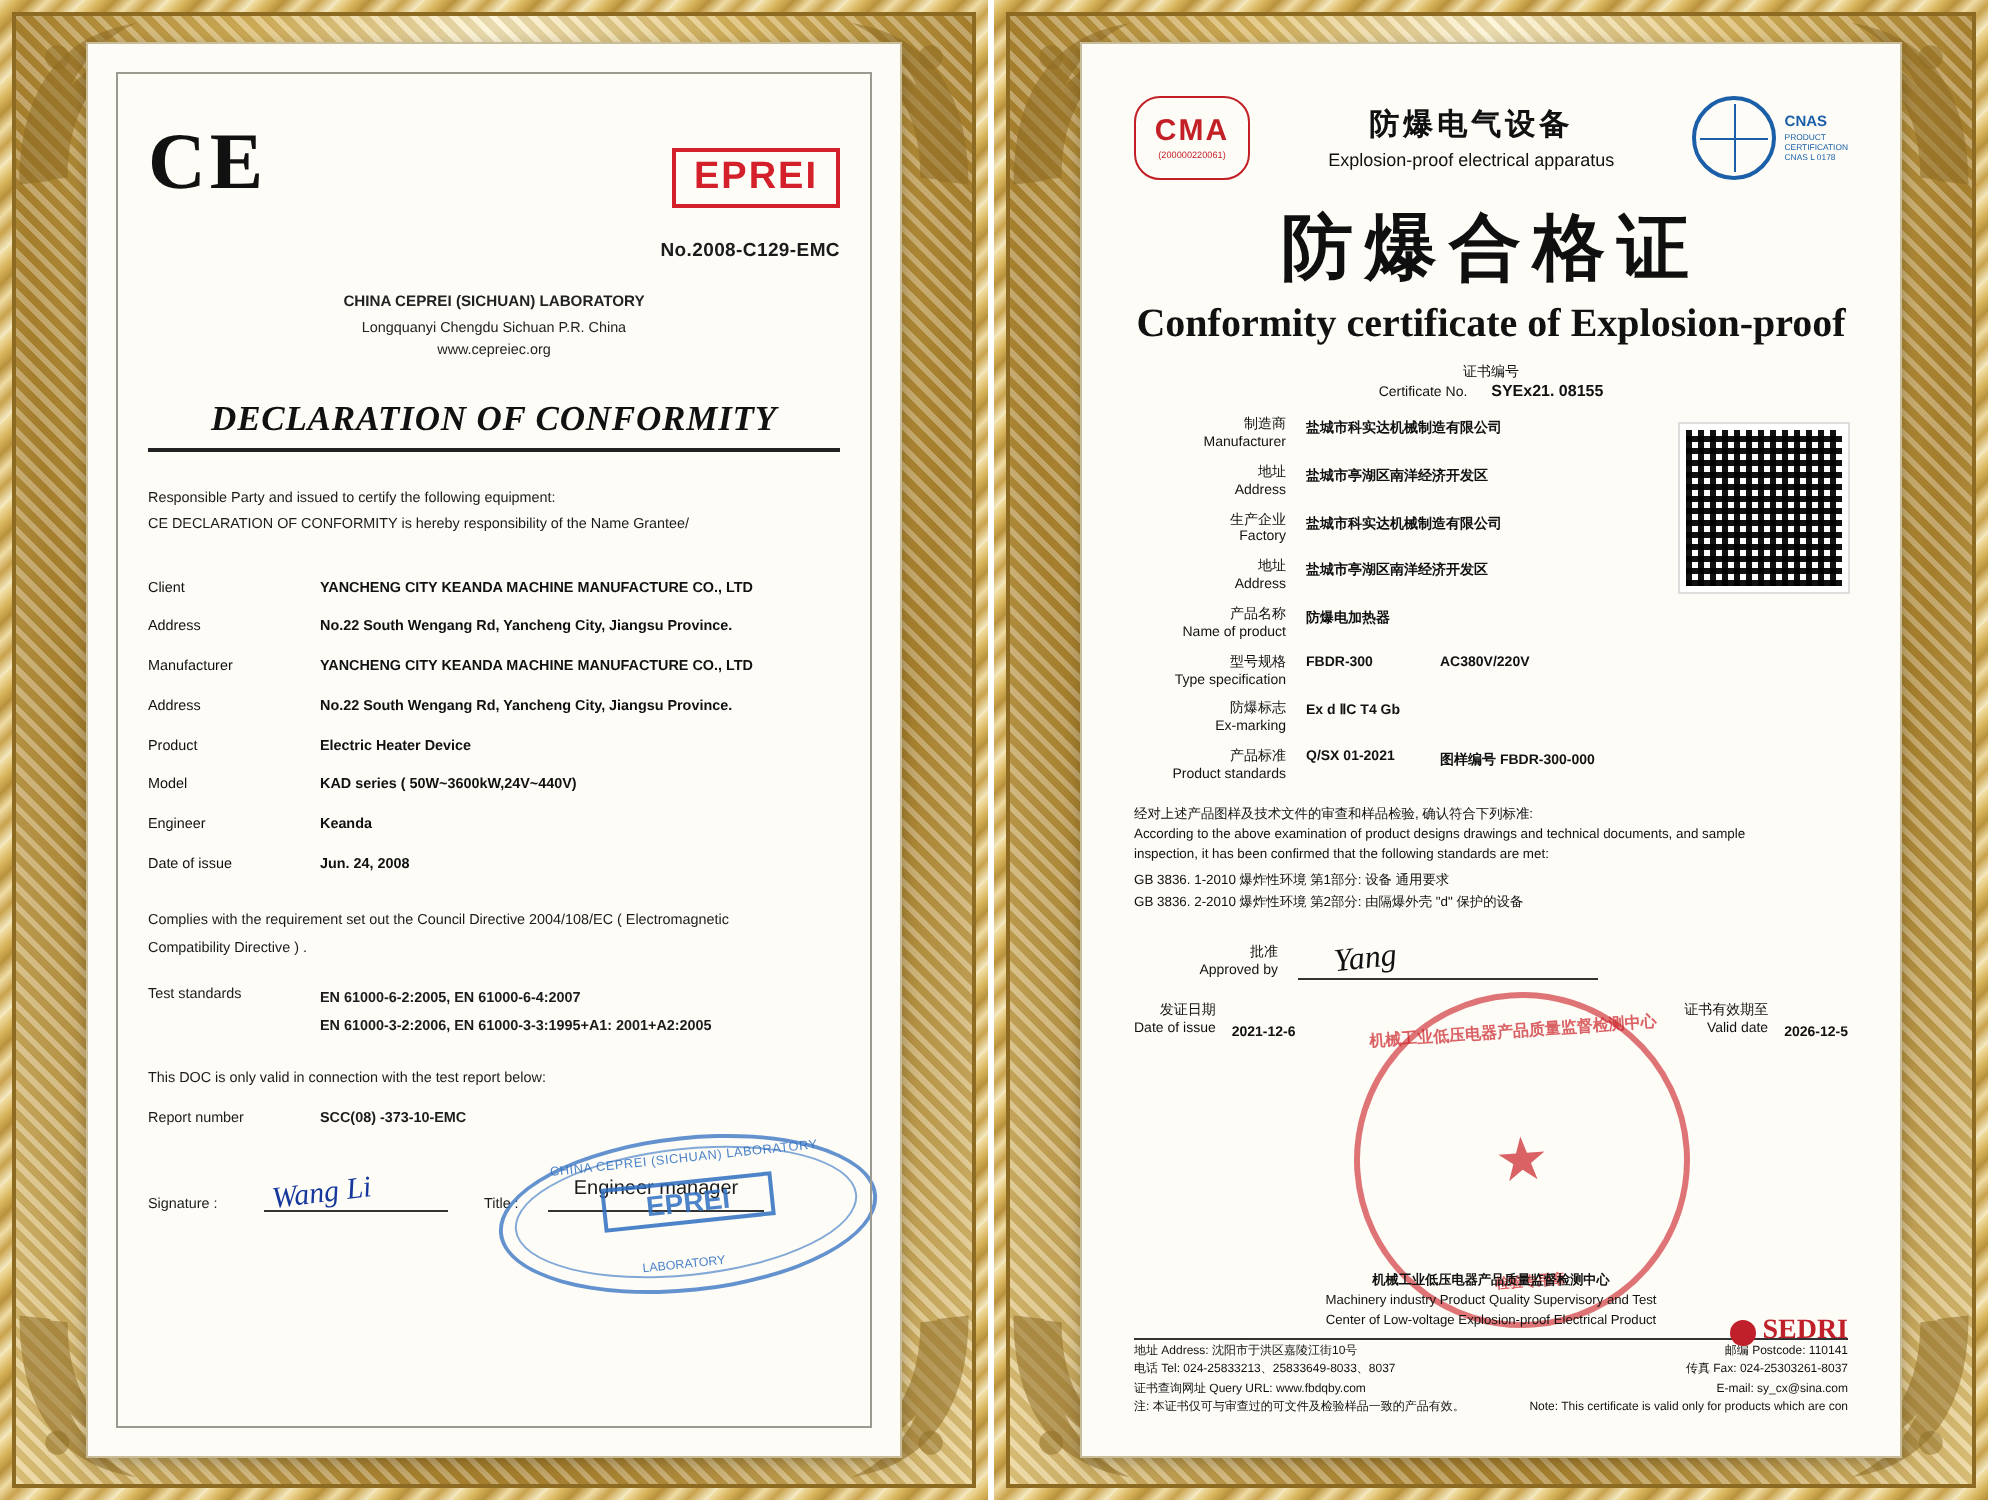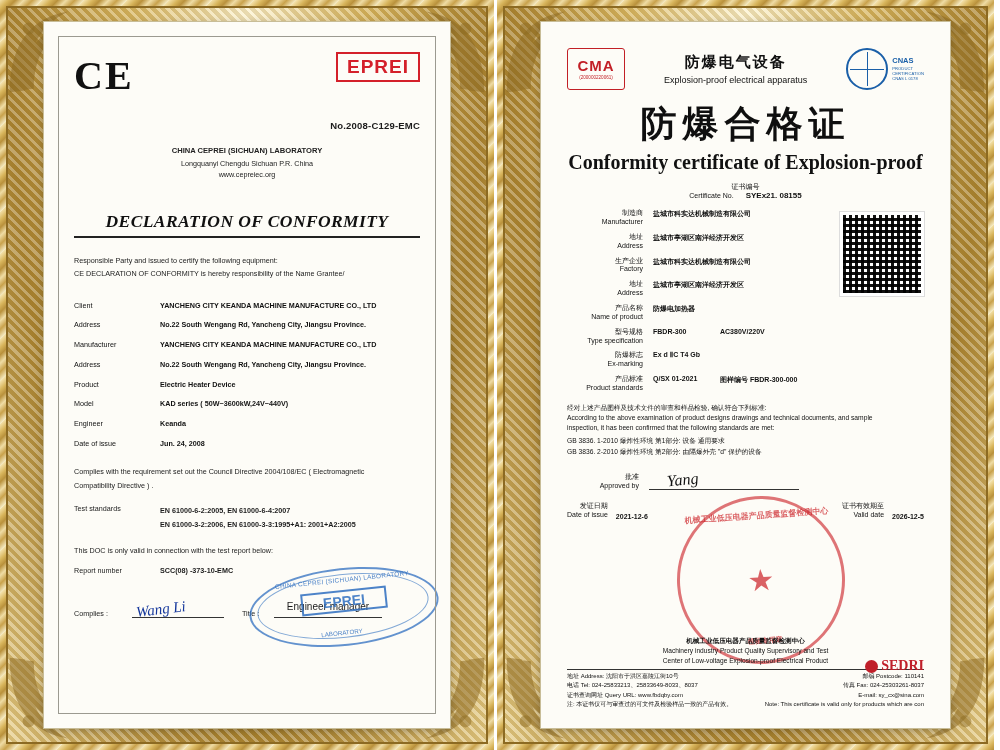--- a/index.html
+++ b/index.html
@@ -42,32 +42,32 @@
     box-shadow:0 0 0 1px #c8bd98, 0 2px 8px rgba(0,0,0,.28);
     overflow:hidden;
   }
   .paper.inner-border::after{
     content:"";position:absolute;left:14px;top:14px;right:14px;bottom:14px;
     border:1px solid #9b9a90;pointer-events:none;
   }
 
   
   .l-body{position:absolute;left:30px;top:30px;right:30px;bottom:28px;color:#1b1b1b;}
-  .ce-row{display:flex;align-items:flex-start;justify-content:space-between;height:52px;}
+  .ce-row{display:flex;align-items:flex-end;justify-content:space-between;height:52px;}
   .ce-mark{font-family:"Liberation Serif",serif;font-size:40px;font-weight:700;letter-spacing:2px;color:#111;}
   .eprei-logo{
     border:2px solid #d4202a;color:#d4202a;font-weight:700;font-size:19px;
     letter-spacing:1px;padding:2px 9px;font-family:"Liberation Sans",sans-serif;
   }
   .docno{text-align:right;font-size:9.5px;font-weight:700;margin-top:16px;letter-spacing:.2px;}
   .lab-block{margin-top:14px;text-align:center;font-size:7.2px;line-height:1.65;color:#222;}
   .lab-block .labname{font-weight:700;font-size:7.6px;}
   .title-doc{
     text-align:center;font-family:"Liberation Serif",serif;font-style:italic;font-weight:700;
-    font-size:17.5px;letter-spacing:.4px;margin:30px 0 4px;color:#111;
+    font-size:17.5px;letter-spacing:.4px;margin:18px 0 4px;color:#111;
   }
   .title-rule{height:1.5px;background:#222;width:100%;margin:0 auto 16px;}
   .lede{font-size:7.2px;line-height:1.9;margin-bottom:14px;}
   .fields{width:100%;border-collapse:collapse;font-size:7.2px;}
   .fields td{padding:5.4px 0;vertical-align:top;}
   .fields td.k{width:86px;color:#111;}
   .fields td.v{font-weight:700;color:#111;}
   .para{font-size:7.2px;line-height:1.85;margin-top:12px;}
   .std-row{display:flex;font-size:7.2px;margin-top:12px;}
   .std-row .k{width:86px;flex:0 0 86px;}
@@ -106,21 +106,21 @@
   .stamp-center{
     position:absolute;left:52px;top:40px;width:82px;text-align:center;color:#2f6fc0;opacity:.85;
     border:2px solid #2f6fc0;font-weight:700;font-size:14px;padding:1px 0;transform:rotate(-6deg);
   }
 
   
   .r-body{position:absolute;left:26px;top:26px;right:26px;bottom:18px;color:#111;}
   .r-top{display:flex;align-items:center;justify-content:space-between;}
   .cma{
     width:56px;height:40px;border:1px solid #c21f26;color:#c21f26;display:flex;flex-direction:column;
-    align-items:center;justify-content:center;border-radius:3px;
+    align-items:center;justify-content:center;border-radius:13px;
   }
   .cma .big{font-weight:700;font-size:15px;letter-spacing:1px;line-height:1;}
   .cma .sm{font-size:4.6px;margin-top:2px;}
   .r-heads{text-align:center;flex:1;}
   .r-heads .cn{font-size:15px;font-weight:700;letter-spacing:2px;color:#111;font-family:"Liberation Sans",sans-serif;}
   .r-heads .en{font-size:9px;margin-top:3px;color:#111;}
   .cnas{display:flex;align-items:center;gap:4px;}
   .cnas .globe{
     width:38px;height:38px;border-radius:50%;border:2px solid #1a5fa8;position:relative;
   }
@@ -297,21 +297,21 @@
         </div>
 
         <div class="note">This DOC is only valid in connection with the test report below:</div>
 
         <div class="rep">
           <div class="k">Report number</div>
           <div class="v">SCC(08) -373-10-EMC</div>
         </div>
 
         <div class="sign-row">
-          <div class="sig-label">Complies :</div>
+          <div class="sig-label">Signature :</div>
           <div class="sig-line">
             <span class="sig-ink">Wang Li</span>
           </div>
           <div class="title-label">Title :</div>
           <div class="title-line">Engineer manager</div>
         </div>
 
         <div class="stamp-wrap">
           <div class="stamp-ellipse"></div>
           <div class="stamp-ellipse2"></div>

